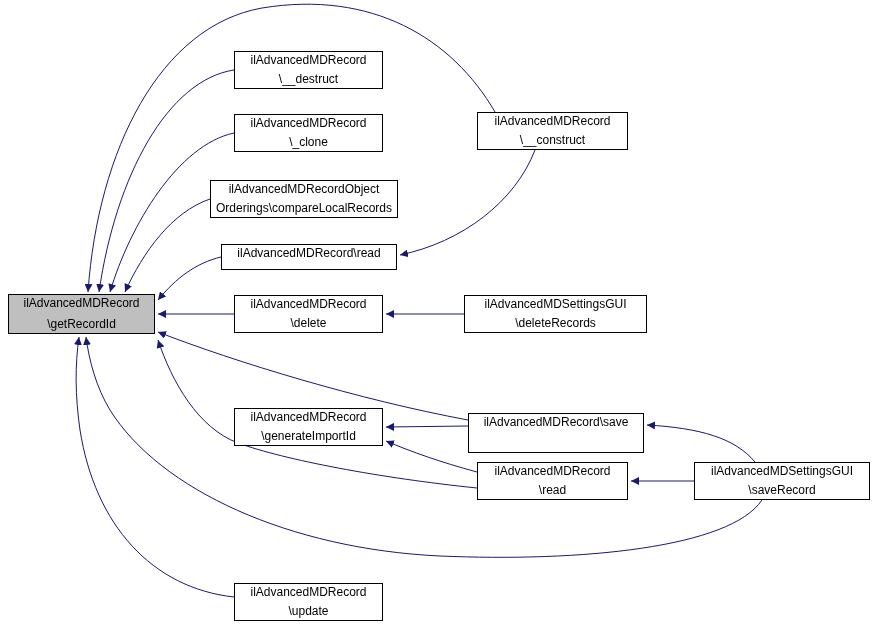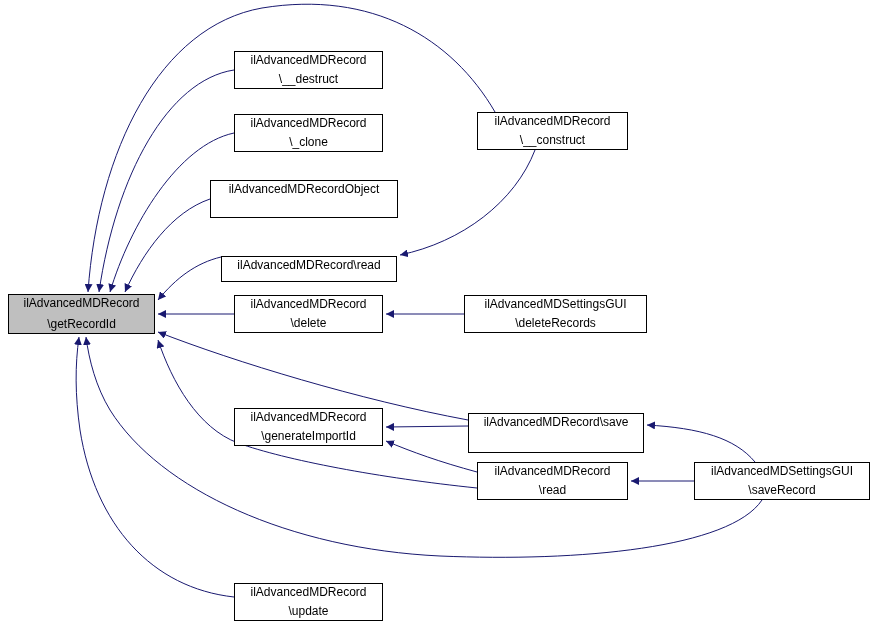--- a/index.html
+++ b/index.html
@@ -84,23 +84,24 @@
     <span class="nl">\__destruct</span>
   </div>
 
   <div class="node" style="left:234px;top:114px;width:149px;height:38px">
     <span class="nl">ilAdvancedMDRecord</span>
     <span class="nl">\_clone</span>
   </div>
 
   <div class="node" style="left:210px;top:180px;width:188px;height:38px">
     <span class="nl">ilAdvancedMDRecordObject</span>
+    <span class="nl">Orderings\compareLocalRecords</span>
   </div>
 
-  <div class="node" style="left:221px;top:256px;width:176px;height:26px">
+  <div class="node" style="left:221px;top:244px;width:176px;height:26px">
     <span class="nl">ilAdvancedMDRecord\read</span>
   </div>
 
   <div class="node" style="left:477px;top:112px;width:151px;height:38px">
     <span class="nl">ilAdvancedMDRecord</span>
     <span class="nl">\__construct</span>
   </div>
 
   <div class="node" style="left:234px;top:295px;width:149px;height:38px">
     <span class="nl">ilAdvancedMDRecord</span>

